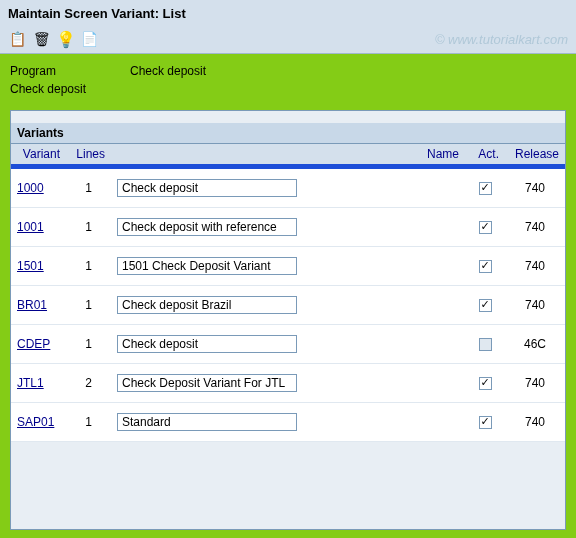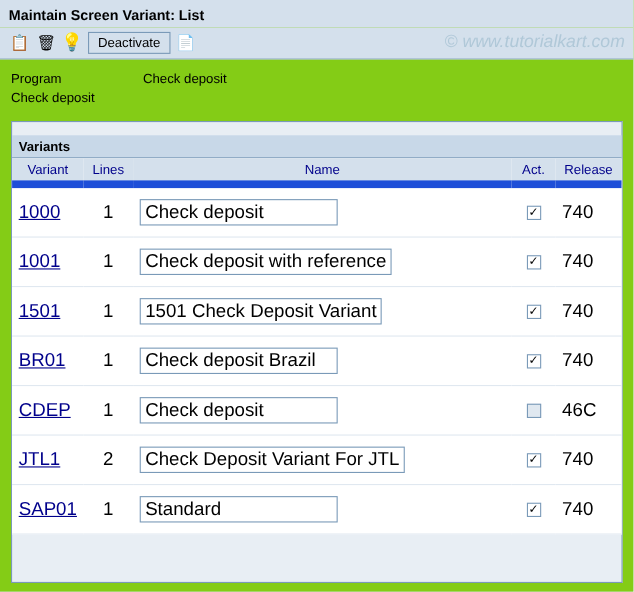--- a/index.html
+++ b/index.html
@@ -45,21 +45,21 @@
     .toolbar-btn {
       padding: 2px 8px;
       background-color: #d4e0ec;
       border: 1px solid #7a9ab8;
       cursor: pointer;
       font-size: 12px;
       color: #000;
     }
     .watermark {
       color: #b0c8d8;
-      font-size: 16px;
+      font-size: 13px;
       margin-left: auto;
       font-style: italic;
     }
     .content-area {
       flex: 1;
       padding: 8px 10px;
       display: flex;
       flex-direction: column;
       gap: 0;
     }
@@ -94,35 +94,35 @@
     table {
       width: 100%;
       border-collapse: collapse;
       background: #fff;
     }
     thead tr {
       background-color: #d4e0ec;
     }
     thead th {
       padding: 3px 6px;
-      text-align: center;
+      text-align: right;
       font-weight: normal;
       font-size: 12px;
-      border-bottom: 7px solid #1d4ed8;
+      border-bottom: 5px solid #1d4ed8;
       color: #00008b;
     }
     tbody tr {
       background-color: #fff;
     }
     tbody tr:nth-child(odd) {
       background-color: #fff;
     }
     tbody td {
       padding: 10px 6px;
-      font-size: 17px;
+      font-size: 12px;
       border-bottom: 1px solid #e0e8f0;
     }
     .cell-variant {
       color: #00008b;
       text-decoration: underline;
       cursor: pointer;
       width: 55px;
     }
     .cell-lines {
       width: 45px;
@@ -130,21 +130,21 @@
     }
     .cell-name {
       min-width: 180px;
     }
     .cell-act {
       width: 40px;
       text-align: center;
     }
     .cell-release {
       width: 60px;
-      text-align: left;
+      text-align: center;
     }
     .name-box {
       border: 1px solid #7a9ab8;
       background: #fff;
       padding: 1px 4px;
       display: inline-block;
       min-width: 180px;
     }
     .checkbox {
       width: 13px;
@@ -171,21 +171,20 @@
 <body>
 
 <div class="window">
   <div class="title-bar">
     <span>Maintain Screen Variant: List</span>
   </div>
   <div class="toolbar">
     <span class="toolbar-icon" title="Clipboard">📋</span>
     <span class="toolbar-icon" title="Delete">🗑</span>
     <span class="toolbar-icon" title="Info" style="color:#e8c040; font-size:16px;">💡</span>
-    <button class="toolbar-btn">Deactivate</button>
     <span class="toolbar-icon" title="Page">📄</span>
     <span class="watermark">© www.tutorialkart.com</span>
   </div>
   <div class="content-area">
     <div class="field-row">
       <span class="field-label">Program</span>
       <span class="field-value">Check deposit</span>
     </div>
     <div class="field-row">
       <span class="field-value">Check deposit</span>

